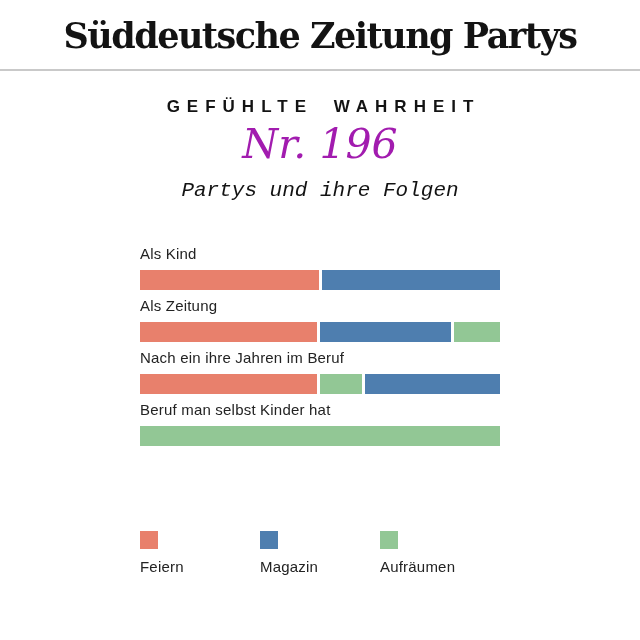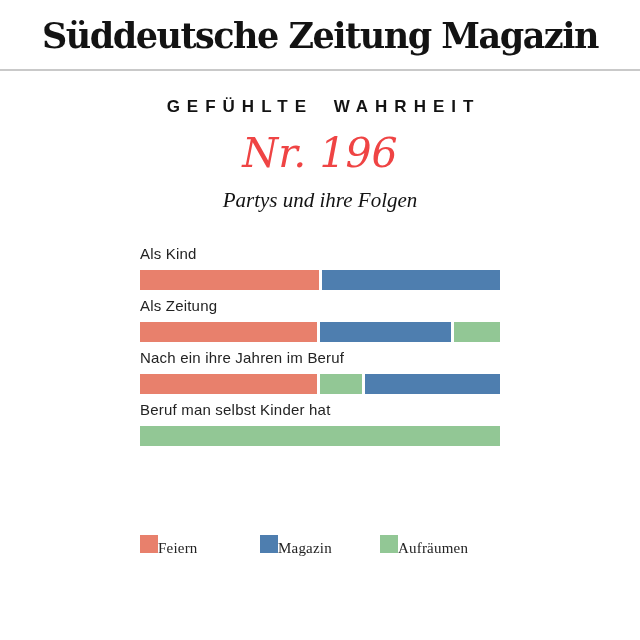--- a/index.html
+++ b/index.html
@@ -45,31 +45,31 @@
     margin-top: 26px;
     font-family: "Liberation Sans", sans-serif;
     font-weight: 900;
     font-size: 17px;
     letter-spacing: 7px;
     word-spacing: 9px;
     text-indent: 7px; 
     color: #131313;
   }
   .issue {
-    margin-top: 16px;
+    margin-top: 7px;
     font-family: "DejaVu Serif", serif;
     font-style: italic;
     font-weight: normal;
     font-size: 41px;
     line-height: 1;
-    color: #ef4444;
+    color: #a21caf;
   }
   .subtitle {
     margin-top: 14px;
-    font-family: Liberation Serif, serif;
+    font-family: Liberation Mono, monospace;
     font-style: italic;
     font-size: 21px;
     color: #131313;
   }
   .chart {
     position: absolute;
     left: 140px;
     top: 245px;
     width: 360px;
   }
@@ -97,43 +97,41 @@
     position: absolute;
     left: 140px;
     top: 531px;
     width: 360px;
     display: flex;
     justify-content: center;
   }
   .legend-item {
     width: 120px;
     display: flex;
-    flex-direction: row;
-    align-items: center;
-    font-family: Liberation Serif, serif;
+    flex-direction: column;
   }
   .swatch {
     width: 18px;
     height: 18px;
     display: block;
   }
   .legend-label {
     margin-top: 9px;
     font-size: 15px;
     letter-spacing: 0.2px;
     color: #232323;
   }
 </style>
 </head>
 <body>
 
 <div class="page">
 
   <header class="masthead">
-    <h1 class="logo">Süddeutsche Zeitung Magazin</h1>
+    <h1 class="logo">Süddeutsche Zeitung Partys</h1>
   </header>
 
   <hr class="divider">
 
   <section class="titles">
     <div class="kicker">GEFÜHLTE WAHRHEIT</div>
     <div class="issue">Nr. 196</div>
     <div class="subtitle">Partys und ihre Folgen</div>
   </section>
 

